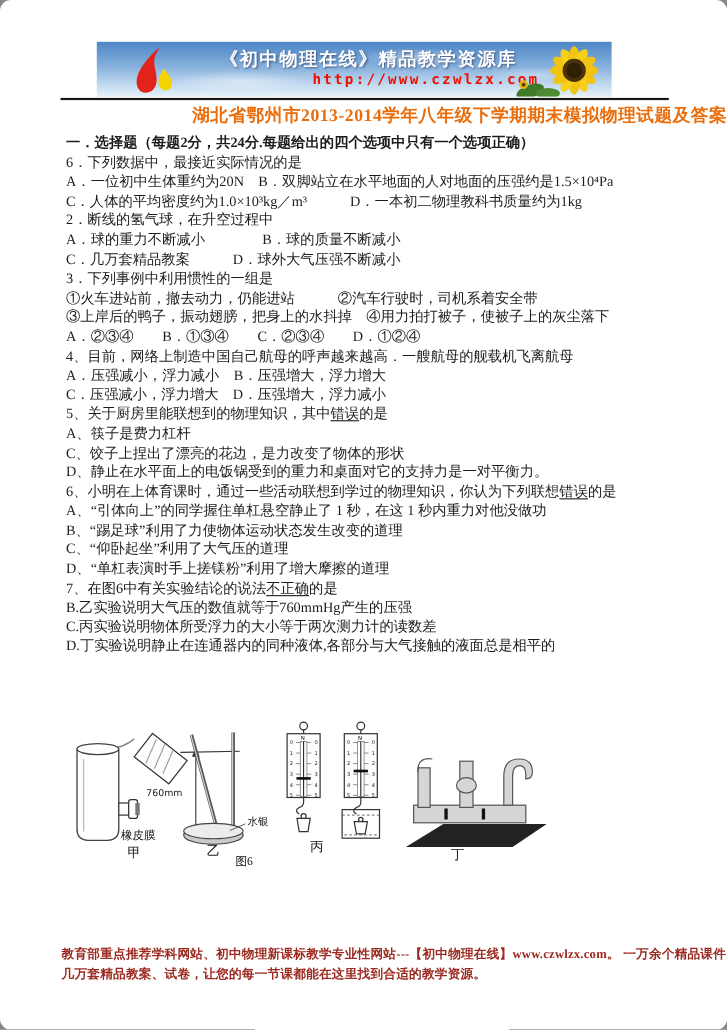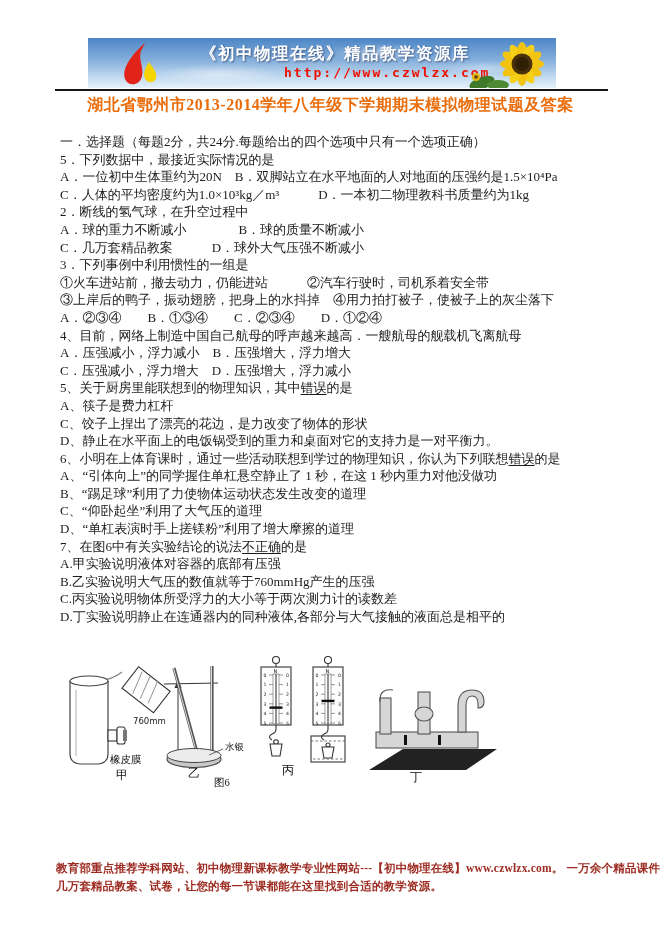--- a/index.html
+++ b/index.html
@@ -1,20 +1,20 @@
 <!DOCTYPE html>
 <html><head>
 <meta charset="utf-8">
 <style>
   * { margin:0; padding:0; box-sizing:border-box; }
   html,body { background:#888; }
   .page {
     position:relative; width:661px; height:936px; margin:0 auto;
     background:#ffffff; overflow:hidden;
-    font-family:"Liberation Serif","DejaVu Serif",serif; color:#1c1c1c;
+    font-family:"Liberation Serif","DejaVu Serif",serif; color:#1c1c1c;border-radius:10px;
   }
   
   .banner {
     position:absolute; left:88px; top:38px; width:468px; height:50px; overflow:hidden;
     background:
       radial-gradient(70px 12px at 62% 28%, rgba(255,255,255,.40), transparent 70%),
       radial-gradient(90px 14px at 28% 72%, rgba(255,255,255,.45), transparent 70%),
       radial-gradient(60px 10px at 85% 60%, rgba(255,255,255,.30), transparent 70%),
       linear-gradient(180deg,#4c86c6 0%,#86b0dc 45%,#c5dcf1 80%,#e6f1fa 100%);
   }
@@ -27,30 +27,30 @@
     position:absolute; left:152px; top:27px; color:#ee1100; font-weight:bold;
     font-size:13px; letter-spacing:2px; white-space:nowrap;
     font-family:"DejaVu Sans Mono",monospace;
     margin-left:44px;
   }
   .logo-svg { position:absolute; left:26px; top:3px; }
   .sunflower-svg { position:absolute; right:0px; bottom:0px; }
   .banner-rule { position:absolute; left:55px; top:89px; width:553px; height:2px; background:#161616; }
   
   .doc-title {
-    position:absolute; left:0; top:95px; width:100%; text-align:center;
+    position:absolute; left:0; top:95px; width:100%; text-align:right;
     color:#ea6d0c; font-size:16px; font-weight:bold; letter-spacing:.5px;
   }
   
   .exam {
     position:absolute; left:60px; top:121px; width:552px;
     font-size:13px; line-height:17.6px;
   }
   .line { white-space:pre-wrap; }
-  .line.bold { font-weight:normal;margin-top:12px; }
+  .line.bold { font-weight:bold; }
   .u { text-decoration:underline; text-underline-offset:2px; }
   
   .fig { position:absolute; }
   svg text { font-family:"Liberation Serif","DejaVu Serif",serif; }
   .ln   { fill:none; stroke:#333; stroke-width:1.1; }
   .lnf  { fill:#fdfdfd; stroke:#333; stroke-width:1.1; }
   .lnf2 { fill:#ffffff; stroke:#444; stroke-width:1.2; }
   .grayfill { fill:#d6d6d6; stroke:#555; stroke-width:1.1; }
   .tube { fill:#ffffff; stroke:#777; stroke-width:.7; }
   .rod  { stroke:#222; stroke-width:1; }
@@ -103,21 +103,21 @@
       <circle cx="62" cy="26" r="10.5" fill="#4a3108"></circle>
       <circle cx="62" cy="26" r="7" fill="#2e1f05"></circle>
     </svg>
   </div>
   <div class="banner-rule"></div>
 
   <div class="doc-title">湖北省鄂州市2013-2014学年八年级下学期期末模拟物理试题及答案</div>
 
   <div class="exam">
       <div class="line bold"><span>一．选择题（每题2分，共24分.每题给出的四个选项中只有一个选项正确）</span></div>
-      <div class="line"><span>5．下列数据中，最接近实际情况的是</span></div>
+      <div class="line"><span>6．下列数据中，最接近实际情况的是</span></div>
       <div class="line"><span>A．一位初中生体重约为20N　B．双脚站立在水平地面的人对地面的压强约是1.5×10⁴Pa</span></div>
       <div class="line"><span>C．人体的平均密度约为1.0×10³kg／m³　　　D．一本初二物理教科书质量约为1kg</span></div>
       <div class="line"><span>2．断线的氢气球，在升空过程中</span></div>
       <div class="line"><span>A．球的重力不断减小　　　　B．球的质量不断减小</span></div>
       <div class="line"><span>C．几万套精品教案　　　D．球外大气压强不断减小</span></div>
       <div class="line"><span>3．下列事例中利用惯性的一组是</span></div>
       <div class="line"><span>①火车进站前，撤去动力，仍能进站　　　②汽车行驶时，司机系着安全带</span></div>
       <div class="line"><span>③上岸后的鸭子，振动翅膀，把身上的水抖掉　④用力拍打被子，使被子上的灰尘落下</span></div>
       <div class="line"><span>A．②③④　　B．①③④　　C．②③④　　D．①②④</span></div>
       <div class="line"><span>4、目前，网络上制造中国自己航母的呼声越来越高．一艘航母的舰载机飞离航母</span></div>
@@ -126,21 +126,20 @@
       <div class="line"><span>5、关于厨房里能联想到的物理知识，其中</span><span class="u">错误</span><span>的是</span></div>
       <div class="line"><span>A、筷子是费力杠杆</span></div>
       <div class="line"><span>C、饺子上捏出了漂亮的花边，是力改变了物体的形状</span></div>
       <div class="line"><span>D、静止在水平面上的电饭锅受到的重力和桌面对它的支持力是一对平衡力。</span></div>
       <div class="line"><span>6、小明在上体育课时，通过一些活动联想到学过的物理知识，你认为下列联想</span><span class="u">错误</span><span>的是</span></div>
       <div class="line"><span>A、“引体向上”的同学握住单杠悬空静止了 1 秒，在这 1 秒内重力对他没做功</span></div>
       <div class="line"><span>B、“踢足球”利用了力使物体运动状态发生改变的道理</span></div>
       <div class="line"><span>C、“仰卧起坐”利用了大气压的道理</span></div>
       <div class="line"><span>D、“单杠表演时手上搓镁粉”利用了增大摩擦的道理</span></div>
       <div class="line"><span>7、在图6中有关实验结论的说法</span><span class="u">不正确</span><span>的是</span></div>
-      <div class="line"><span>A.甲实验说明液体对容器的底部有压强</span></div>
       <div class="line"><span>B.乙实验说明大气压的数值就等于760mmHg产生的压强</span></div>
       <div class="line"><span>C.丙实验说明物体所受浮力的大小等于两次测力计的读数差</span></div>
       <div class="line"><span>D.丁实验说明静止在连通器内的同种液体,各部分与大气接触的液面总是相平的</span></div>
     </div>
 
   <svg class="fig" style="left:62px; top:660px;" width="112" height="130" viewBox="0 0 112 130">
     <g transform="translate(78,18) rotate(38)">
       <rect x="-8" y="-8" width="40" height="27" class="lnf"></rect>
       <line x1="-2" y1="-6" x2="4" y2="17" class="hatch"></line>
       <line x1="7" y1="-7" x2="13" y2="16" class="hatch"></line>

